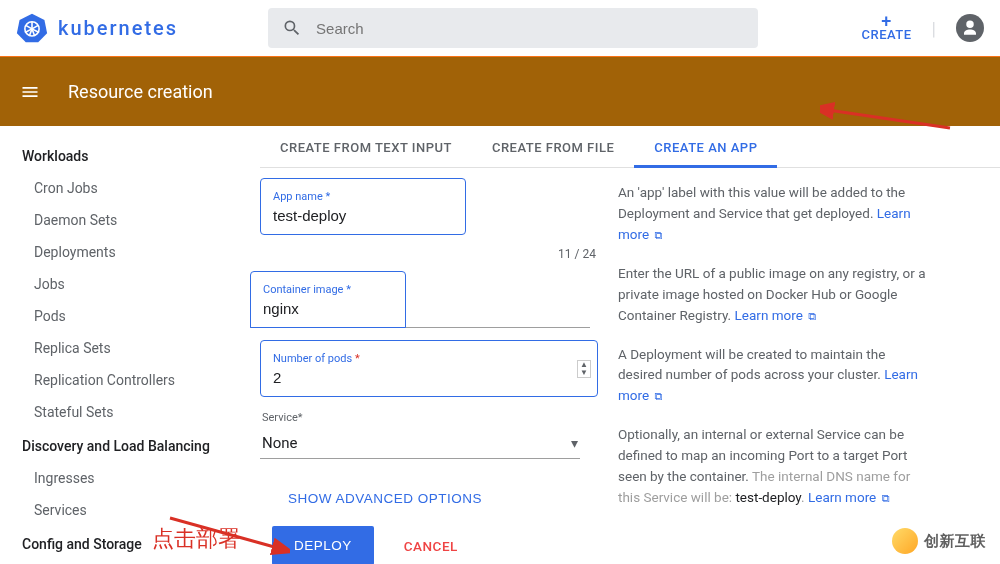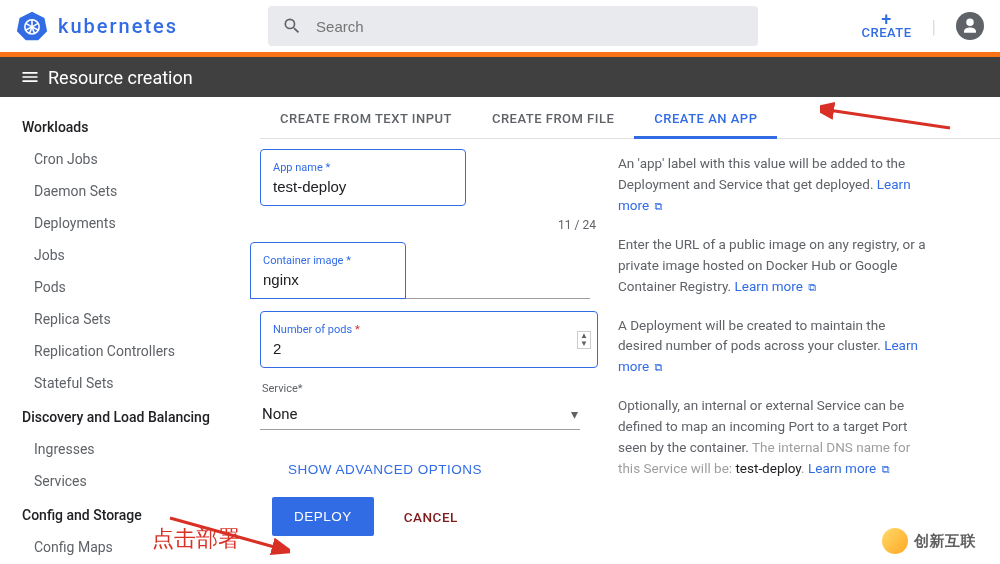--- a/index.html
+++ b/index.html
@@ -1,33 +1,33 @@
 <!DOCTYPE html>
 <html><head>
   <meta charset="utf-8">
   <style>
     * { box-sizing: border-box; margin: 0; padding: 0; }
     body { font-family: Roboto, "Helvetica Neue", Arial, sans-serif; font-size: 14px; color: #202124; width: 1000px; height: 564px; overflow: hidden; background: #fff; }
     
     
-    .topbar { height: 57px; display: flex; align-items: center; padding: 0 16px; background: #fff; border-bottom: 5px solid #f97316; }
+    .topbar { height: 57px; display: flex; align-items: center; padding: 0 16px; background: #fff; border-bottom: 1px solid #f97316; }
     .logo-wrap { display: flex; align-items: center; gap: 10px; }
     .logo-icon { width: 32px; height: 32px; }
     .brand { color: #326ce5; font-size: 20px; letter-spacing: 2px; font-weight: 500; }
     .search-wrap { margin-left: 90px; width: 490px; height: 40px; background: #e8eaed; border-radius: 4px; display: flex; align-items: center; padding: 0 14px; gap: 14px; }
     .search-ic { color: #5f6368; }
     .search-input { border: none; background: transparent; flex: 1; font-size: 15px; outline: none; color: #5f6368; }
     .top-right { margin-left: auto; display: flex; align-items: center; gap: 20px; }
     .create-btn { display: flex; flex-direction: column; align-items: center; color: #326ce5; font-size: 13px; font-weight: 500; letter-spacing: .5px; }
     .create-plus { font-size: 18px; line-height: 12px; }
     .vbar { color: #dadce0; font-size: 18px; }
     .acct-ic { width: 28px; height: 28px; border-radius: 50%; background: #5f6368; display: flex; align-items: center; justify-content: center; color: #fff; }
     
     
-    .subhdr { height: 40px; background: #404040; color: #fff; display: flex; align-items: center; padding: 0 20px; gap: 8px; }
+    .subhdr { height: 69px; background: #a16207; color: #fff; display: flex; align-items: center; padding: 0 20px; gap: 28px; }
     .menu-ic { width: 20px; height: 20px; }
     .subhdr-title { font-size: 18px; font-weight: 400; }
     
     
     .main { display: flex; height: calc(100% - 103px); }
     .sidebar { width: 236px; padding: 12px 0; overflow-y: auto; position: relative; }
     .sidebar::-webkit-scrollbar { width: 6px; }
     .sidebar::-webkit-scrollbar-thumb { background: #dadce0; border-radius: 3px; }
     .sb-section { padding: 4px 22px; color: #202124; font-weight: 500; font-size: 14px; margin-top: 6px; margin-bottom: 4px; }
     .sb-item { padding: 8px 22px 8px 34px; color: #5f6368; font-size: 14px; cursor: pointer; }
@@ -55,30 +55,30 @@
     .stepper { position: absolute; right: 6px; top: 50%; transform: translateY(-50%); display: flex; flex-direction: column; border: 1px solid #ccc; width: 14px; }
     .stepper span { font-size: 8px; line-height: 8px; text-align: center; color: #5f6368; cursor: pointer; }
     .select-row { display: flex; align-items: center; border-bottom: 1px solid #9e9e9e; padding: 6px 2px 6px 2px; width: 320px; margin-top: 4px; }
     .select-val { flex: 1; font-size: 15px; }
     .sel-arrow { color: #5f6368; }
     .svc-label { font-size: 11px; color: #5f6368; padding-left: 2px; margin-top: 14px; }
     
     .adv-btn { margin-top: 22px; margin-left: 12px; padding: 10px 16px; background: transparent; border: none; color: #326ce5; font-size: 13.5px; font-weight: 500; letter-spacing: .5px; cursor: pointer; }
     .actions { margin-top: 10px; display: flex; gap: 30px; align-items: center; padding-left: 12px; }
     .deploy { background: #326ce5; color: #fff; border: none; padding: 12px 22px; font-size: 13.5px; font-weight: 400; letter-spacing: .5px; cursor: pointer; border-radius: 2px; }
-    .cancel { color: #7f1d1d; font-size: 13.5px; font-weight: 500; letter-spacing: .5px; cursor: pointer; }
+    .cancel { color: #ef4444; font-size: 13.5px; font-weight: 500; letter-spacing: .5px; cursor: pointer; }
     
     
     .arrow { position: absolute; pointer-events: none; }
     .arrow1 { right: 40px; top: 98px; }
     .arrow2 { left: 150px; bottom: 6px; }
     .cn-text { color: #d93025; font-size: 22px; font-weight: 500; position: absolute; left: 152px; bottom: 10px; }
     
     
-    .wm { position: absolute; right: 16px; bottom: 8px; display: flex; align-items: center; gap: 6px; opacity: .85; background: rgba(255,255,255,.8); padding: 2px 8px; border-radius: 4px; }
+    .wm { position: absolute; right: 6px; bottom: 8px; display: flex; align-items: center; gap: 6px; opacity: .85; background: rgba(255,255,255,.8); padding: 2px 8px; border-radius: 4px; }
     .wm-ic { width: 26px; height: 26px; background: linear-gradient(135deg,#ffd54f,#ff9800); border-radius: 50%; position: relative; }
     .wm-txt { font-size: 15px; font-weight: 600; color: #444; letter-spacing: .5px; }
     .svc-grey { color:#9e9e9e; }
     .svc-strong { color:#202124; }
   </style>
 </head>
 <body>
 
 <div class="topbar">
   <div class="logo-wrap">

